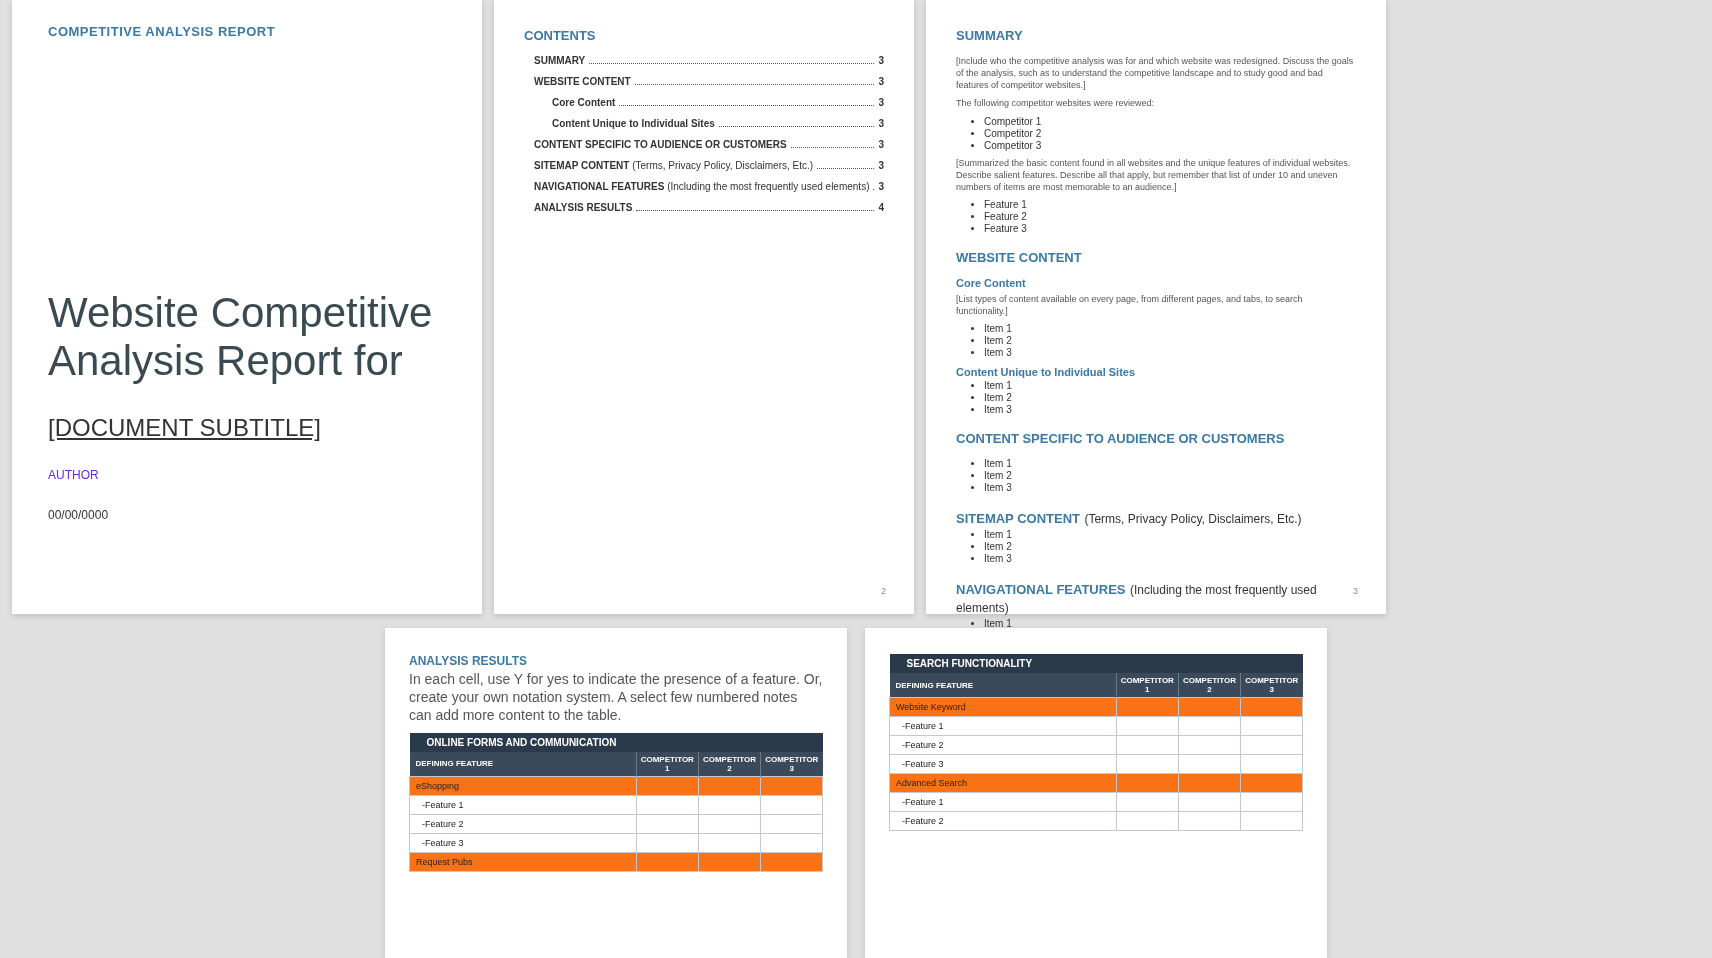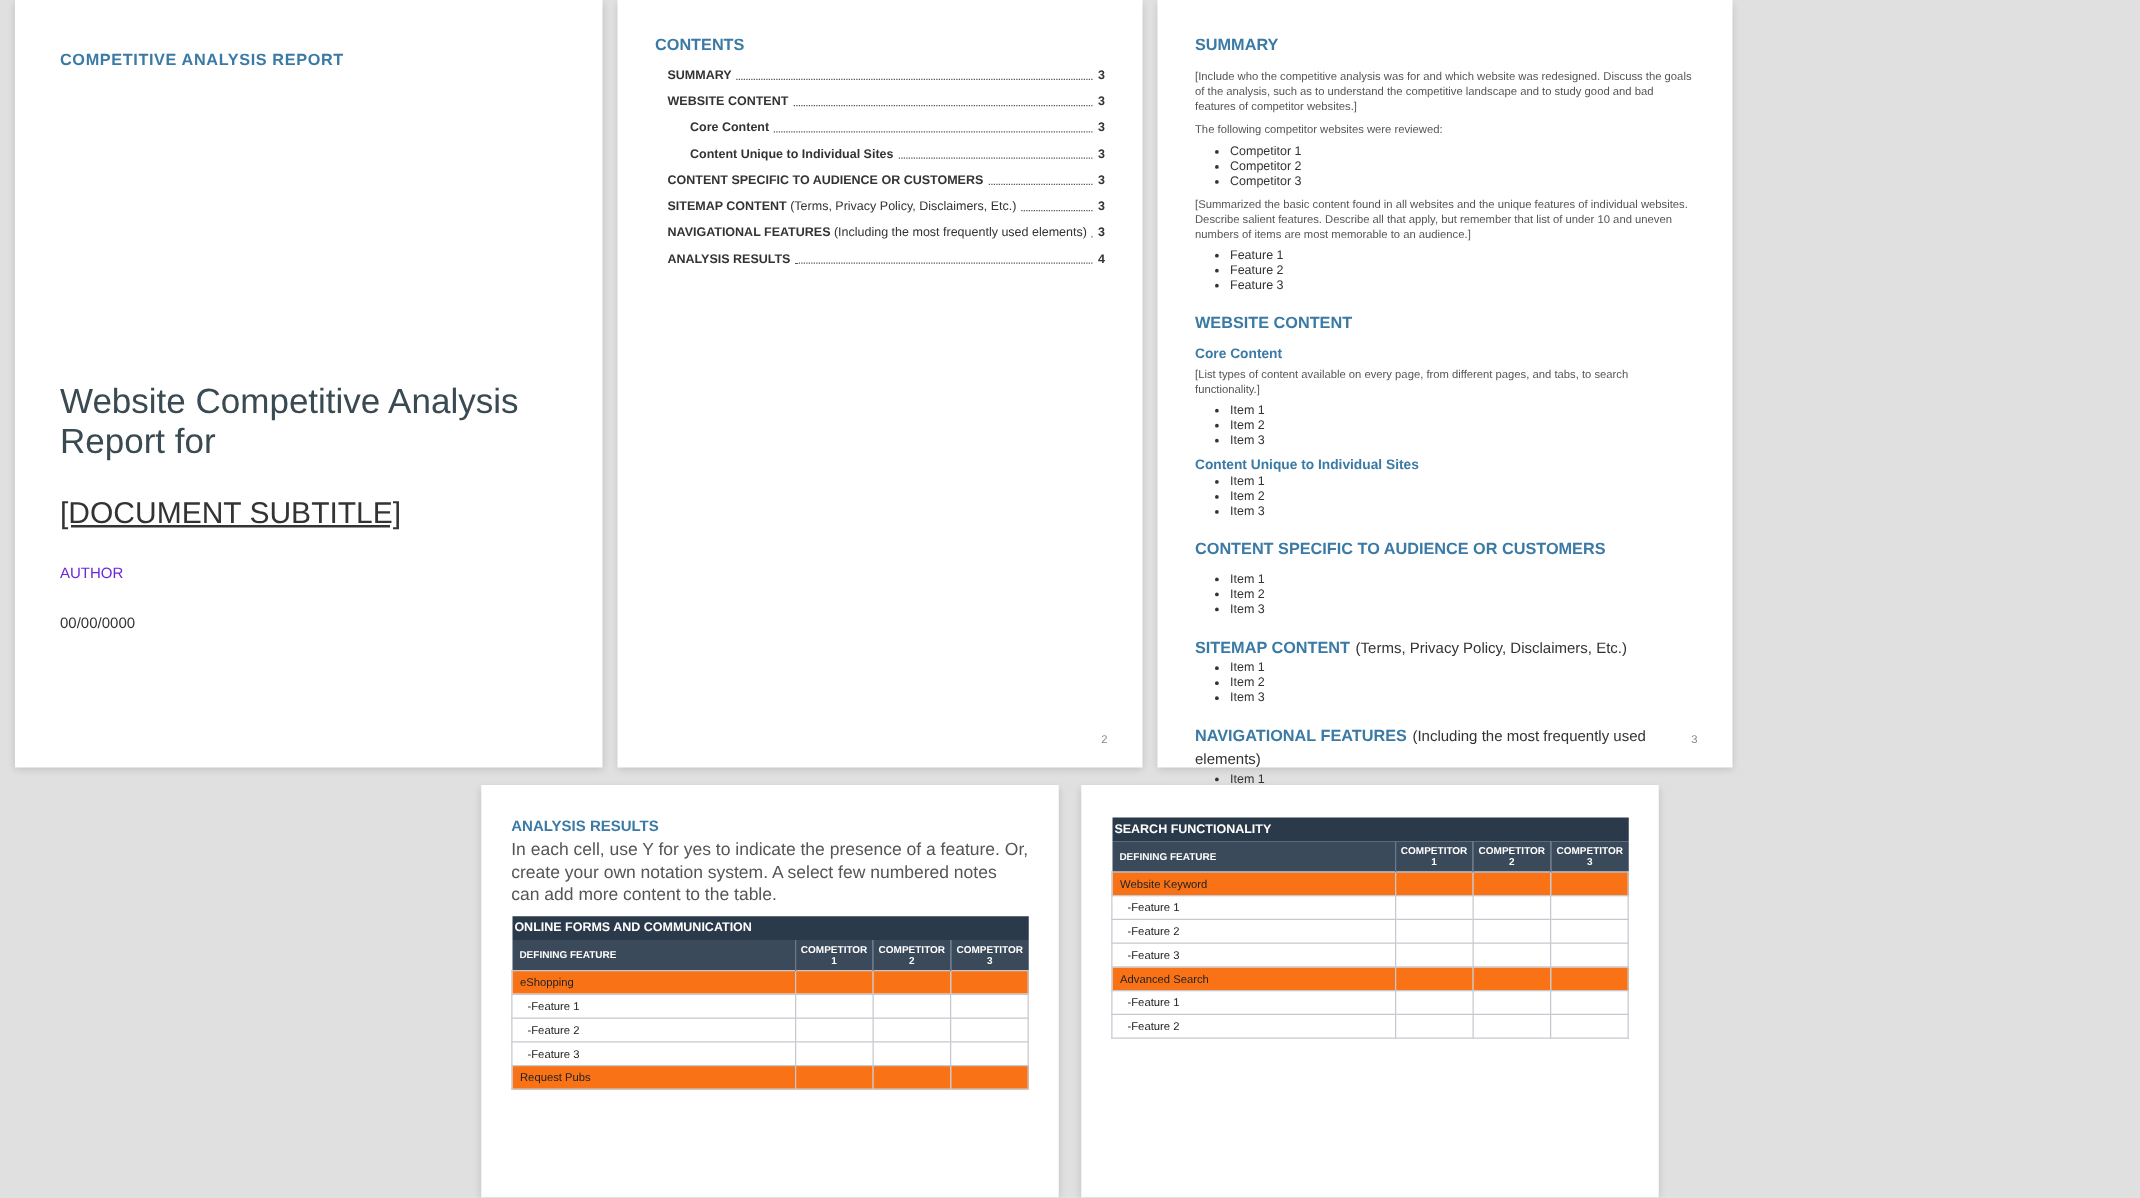--- a/index.html
+++ b/index.html
@@ -20,36 +20,36 @@
     display: flex;
     gap: 18px;
     padding: 14px 0 0 0;
     justify-content: center;
   }
   .page {
     background: #fff;
     box-shadow: 0 2px 6px rgba(0,0,0,.15);
     position: relative;
   }
-  .page1 { width: 470px; height: 614px; padding: 40px 36px; }
+  .page1 { width: 470px; height: 614px; padding: 24px 36px; }
   .page2 { width: 420px; height: 614px; padding: 28px 30px; }
   .page3 { width: 460px; height: 614px; padding: 28px 30px; }
   .page4 { width: 462px; height: 330px; padding: 26px 24px 0 24px; }
   .page5 { width: 462px; height: 330px; padding: 26px 24px 0 24px; }
 
   .hdr-small {
     color: #3a7aa4;
     font-weight: 700;
     letter-spacing: .5px;
     font-size: 13px;
     text-transform: uppercase;
   }
   .title-big {
     color: #3a4a52;
-    font-size: 28px;
+    font-size: 42px;
     font-weight: 300;
     line-height: 1.15;
     margin-top: 250px;
   }
   .subtitle {
     color: #333;
     font-size: 24px;
     margin-top: 28px;
     text-decoration: underline;
   }
@@ -134,21 +134,21 @@
   table.grid {
     width: 100%;
     border-collapse: collapse;
     font-size: 9px;
   }
   table.grid th.bar {
     background: #2b3a4a;
     color: #fff;
     font-weight: 700;
     text-align: left;
-    padding: 4px 2px;
+    padding: 4px 17px;
     font-size: 10px;
   }
   table.grid th.col {
     background: #3a4a5a;
     color: #fff;
     font-weight: 700;
     font-size: 8px;
     padding: 3px 4px;
     text-align: center;
     border-left: 1px solid #6a7a8a;

